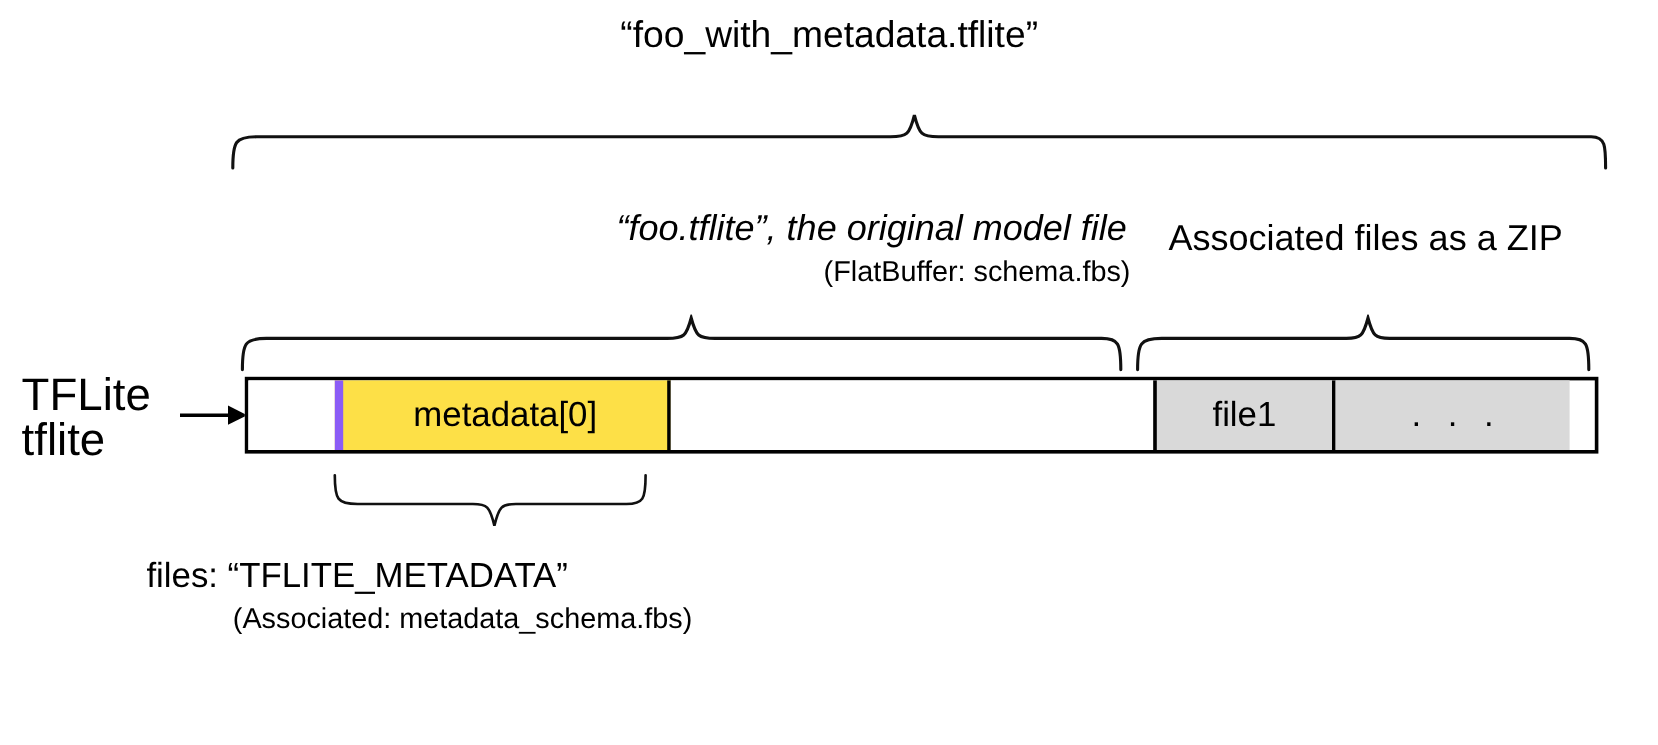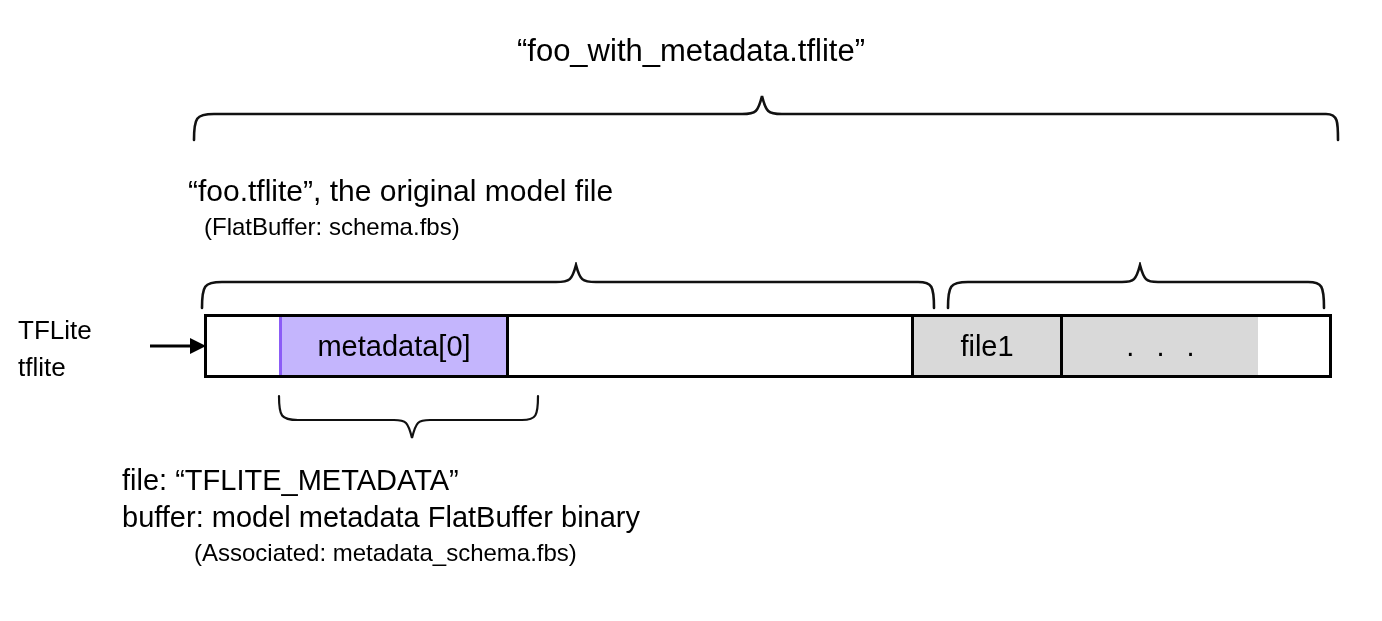--- a/index.html
+++ b/index.html
@@ -16,60 +16,61 @@
     width: 1382px;
     height: 621px;
     background: #ffffff;
     overflow: hidden;
   }
   .abs { position: absolute; }
 
   
   .title-top {
     left: 0;
-    top: 32px;
+    top: 10px;
     width: 1382px;
     text-align: center;
     font-size: 31px;
     line-height: 38px;
     white-space: nowrap;
   }
   .label-model-file {
-    left: 188px;
+    left: 201px;
     top: 172px;
     width: 738px;
-    text-align: left;
+    text-align: right;
     font-size: 30px;
     line-height: 37px;
     white-space: nowrap;
+    font-style: italic;
   }
   .label-model-file-sub {
     left: 204px;
     top: 212px;
     width: 738px;
-    text-align: left;
+    text-align: right;
     font-size: 24px;
     line-height: 30px;
     white-space: nowrap;
   }
   .label-zip {
     left: 942px;
     top: 180px;
     width: 392px;
     text-align: center;
     font-size: 30px;
     line-height: 37px;
     white-space: nowrap;
   }
 
   .tflite-model-label {
     left: 18px;
     top: 312px;
     width: 150px;
-    font-size: 26px;
+    font-size: 38px;
     line-height: 37px;
     text-align: left;
   }
 
   
   .arrow-wrap {
     left: 148px;
     top: 330px;
     width: 60px;
     height: 32px;
@@ -90,21 +91,21 @@
     height: 100%;
     box-sizing: border-box;
     display: flex;
     align-items: center;
     justify-content: center;
     font-size: 29px;
     line-height: 1;
     white-space: nowrap;
   }
   .seg-empty-left  { width: 72px;  background: #ffffff; }
-  .seg-metadata    { width: 230px; background: #c4b5fd; border-left: 3px solid #8b5cf6; border-right: 3px solid #000; }
+  .seg-metadata    { width: 280px; background: #fde047; border-left: 7px solid #8b5cf6; border-right: 3px solid #000; }
   .seg-empty-mid   { width: 402px; background: #ffffff; }
   .seg-file1       { width: 152px; background: #d9d9d9; border-left: 3px solid #000; border-right: 3px solid #000; }
   .seg-more        { width: 195px; background: #d9d9d9; }
   .dots {
     letter-spacing: 7px;
     font-size: 29px;
     padding-left: 7px;
   }
 
   
@@ -136,20 +137,21 @@
   <svg class="abs" style="left:186px; top:92px;" width="1160" height="52">
     <path class="brace" d="M 8,48 C 8,26 10,22 28,22
          L 556,22 C 570,22 572,20 576,4
          C 580,20 582,22 596,22
          L 1140,22 C 1152,22 1152,30 1152,48"></path>
   </svg>
 
   <div class="abs label-model-file">“foo.tflite”, the original model file</div>
   <div class="abs label-model-file-sub">(FlatBuffer: schema.fbs)</div>
 
+  <div class="abs label-zip">Associated files as a ZIP</div>
 
   <svg class="abs" style="left:194px; top:262px;" width="752" height="50">
     <path class="brace" d="M 8,46 C 8,24 10,20 28,20
          L 362,20 C 376,20 378,18 382,3
          C 386,18 388,20 402,20
          L 724,20 C 738,20 740,24 740,46"></path>
   </svg>
 
   <svg class="abs" style="left:940px; top:262px;" width="402" height="50">
     <path class="brace" d="M 8,46 C 8,24 10,20 28,20
@@ -179,18 +181,17 @@
   </div>
 
   <svg class="abs" style="left:272px; top:392px;" width="276" height="56">
     <path class="brace brace-thin" d="M 7,4 C 7,24 9,28 26,28
          L 122,28 C 134,28 136,30 140,46
          C 144,30 146,28 158,28
          L 250,28 C 264,28 266,24 266,4"></path>
   </svg>
 
   <div class="abs meta-notes">
-    <div class="line">file: “TFLITE_METADATA”</div>
-    <div class="line">buffer: model metadata FlatBuffer binary</div>
+    <div class="line">files: “TFLITE_METADATA”</div>
     <div class="line indent">(Associated: metadata_schema.fbs)</div>
   </div>
 
 </div>
 
 </body></html>

